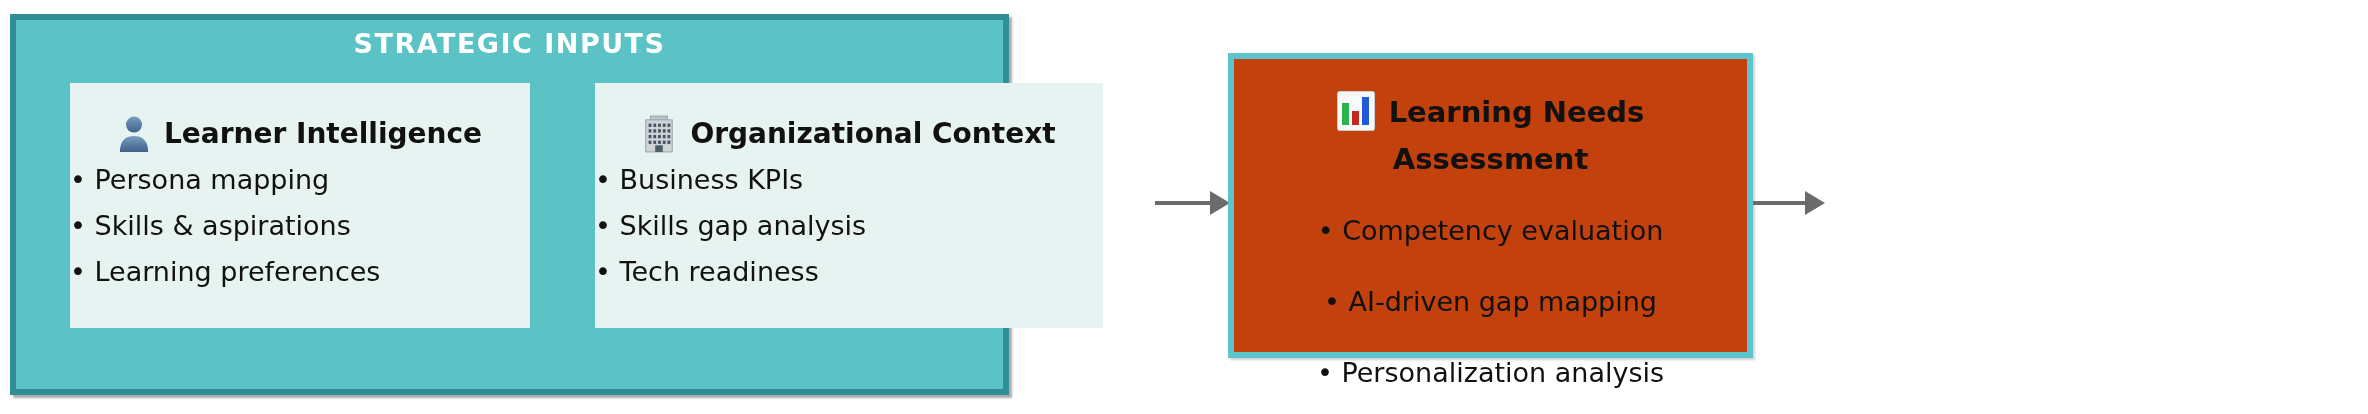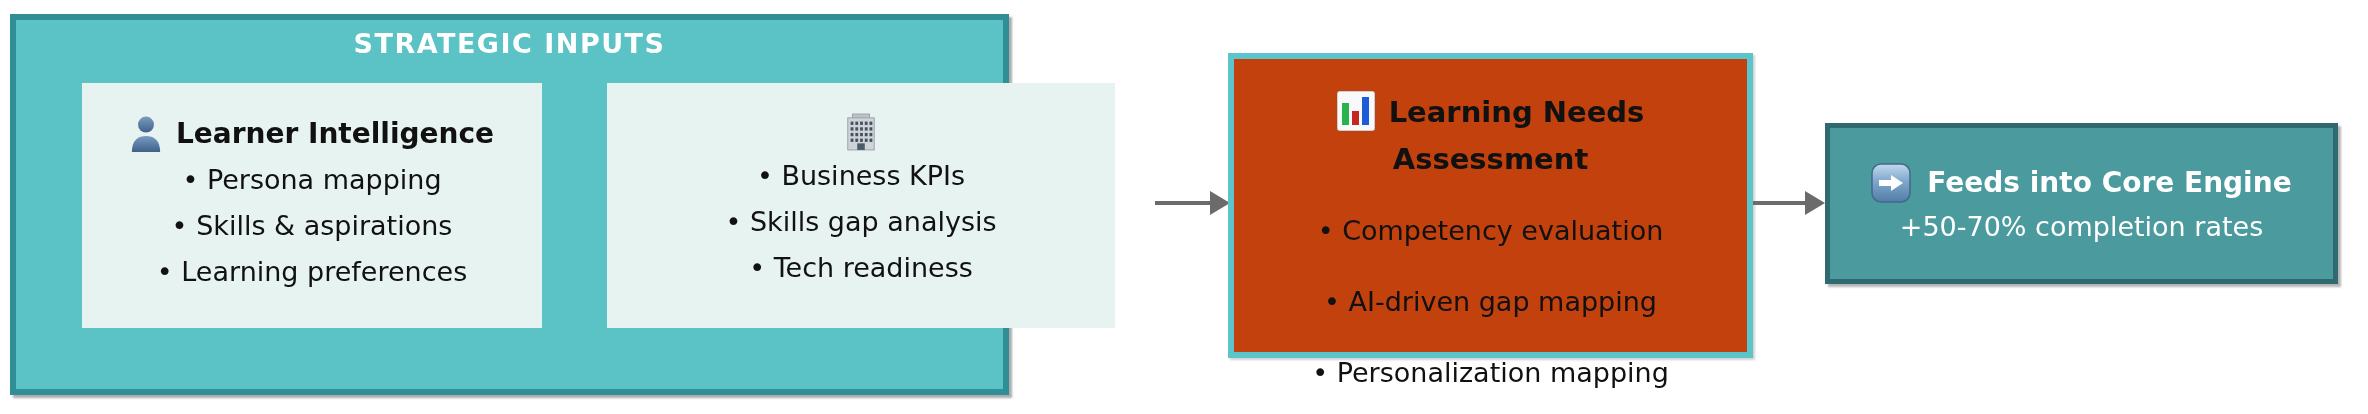--- a/index.html
+++ b/index.html
@@ -14,21 +14,21 @@
     box-sizing:border-box;background:#5bc2c6;border:6px solid #2f8e96;
     box-shadow:3px 3px 2px rgba(70,70,70,.45);
   }
   .container-title{
     position:absolute;left:0;top:8px;width:100%;text-align:center;
     font-size:27px;font-weight:600;letter-spacing:1.5px;color:#ffffff;
   }
   
   .card{
     position:absolute;top:63px;height:245px;background:#e7f3f1;
-    box-sizing:border-box;padding-top:28px;text-align:center;margin-left:12px;
+    box-sizing:border-box;padding-top:28px;
   }
   .card1{left:54px;width:460px;}
   .card2{left:579px;width:508px;}
   .card-title{
     display:flex;align-items:center;justify-content:center;gap:14px;
     font-size:28px;font-weight:bold;line-height:46px;
   }
   .bullet{font-size:27px;line-height:46px;}
   .bullet::before{content:"• ";}
   .icon{display:inline-flex;align-items:center;}
@@ -119,20 +119,21 @@
                 <rect x="27" y="22" width="3" height="3.5"></rect>
               <rect x="7" y="28" width="3" height="3.5"></rect>
                 <rect x="12" y="28" width="3" height="3.5"></rect>
                 <rect x="17" y="28" width="3" height="3.5"></rect>
                 <rect x="22" y="28" width="3" height="3.5"></rect>
                 <rect x="27" y="28" width="3" height="3.5"></rect>
             </g>
             <rect x="14" y="33" width="8" height="7" fill="#4d5b66"></rect>
           </svg>
         </span>
+        <span>Organizational Context</span>
       </div>
       <div class="bullet">Business KPIs</div>
       <div class="bullet">Skills gap analysis</div>
       <div class="bullet">Tech readiness</div>
     </div>
   </section>
 
   <div class="arrow arrow1">
     <span class="shaft"></span>
     <span class="head"></span>
@@ -144,41 +145,22 @@
         <svg width="38" height="40" viewBox="0 0 38 40">
           <rect x="0.5" y="0.5" width="37" height="39" rx="2" fill="#f7f9fa" stroke="#c9ced2"></rect>
           <rect x="5" y="12" width="7" height="22" fill="#2ab24b"></rect>
           <rect x="15" y="20" width="7" height="14" fill="#c5281c"></rect>
           <rect x="25" y="6" width="7" height="28" fill="#1f5bd8"></rect>
         </svg>
       </span><span>Learning Needs Assessment</span>
     </div>
     <div class="bullet">Competency evaluation</div>
     <div class="bullet">AI-driven gap mapping</div>
-    <div class="bullet">Personalization mapping</div>
+    <div class="bullet">Personalization analysis</div>
   </section>
 
   <div class="arrow arrow2">
     <span class="shaft"></span>
     <span class="head"></span>
   </div>
 
-  <section class="result">
-    <div class="result-title-row">
-      <span class="icon">
-        <svg width="40" height="40" viewBox="0 0 40 40">
-          <defs>
-            <linearGradient id="ag" x1="0" y1="0" x2="0" y2="1">
-              <stop offset="0" stop-color="#c2d9ec"></stop>
-              <stop offset="0.45" stop-color="#7fa8cc"></stop>
-              <stop offset="1" stop-color="#537da8"></stop>
-            </linearGradient>
-          </defs>
-          <rect x="1" y="1" width="38" height="38" rx="9" fill="url(#ag)" stroke="#44688e" stroke-width="1.5"></rect>
-          <path d="M8 17 L20 17 L20 12 L32 20 L20 28 L20 23 L8 23 Z" fill="#ffffff"></path>
-        </svg>
-      </span>
-      <span>Feeds into Core Engine</span>
-    </div>
-    <div class="result-subtitle">+50-70% completion rates</div>
-  </section>
 
 </div>
 
 </body></html>

